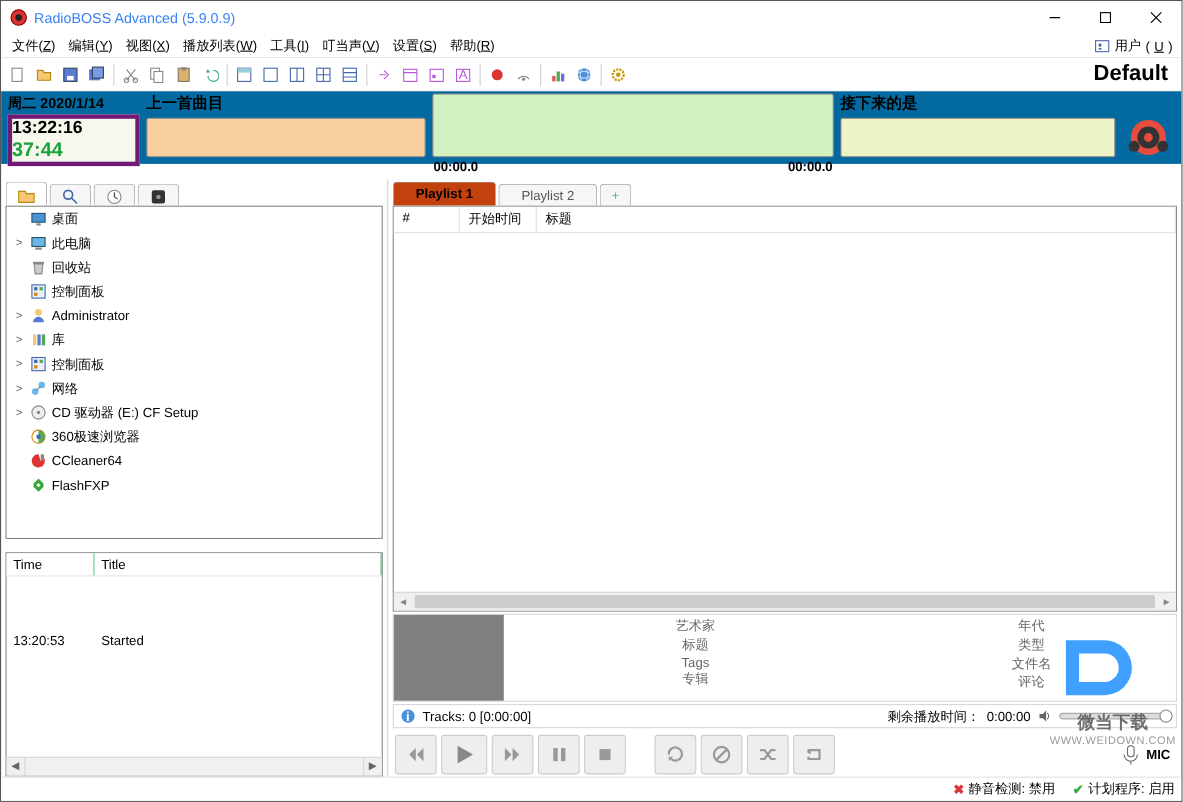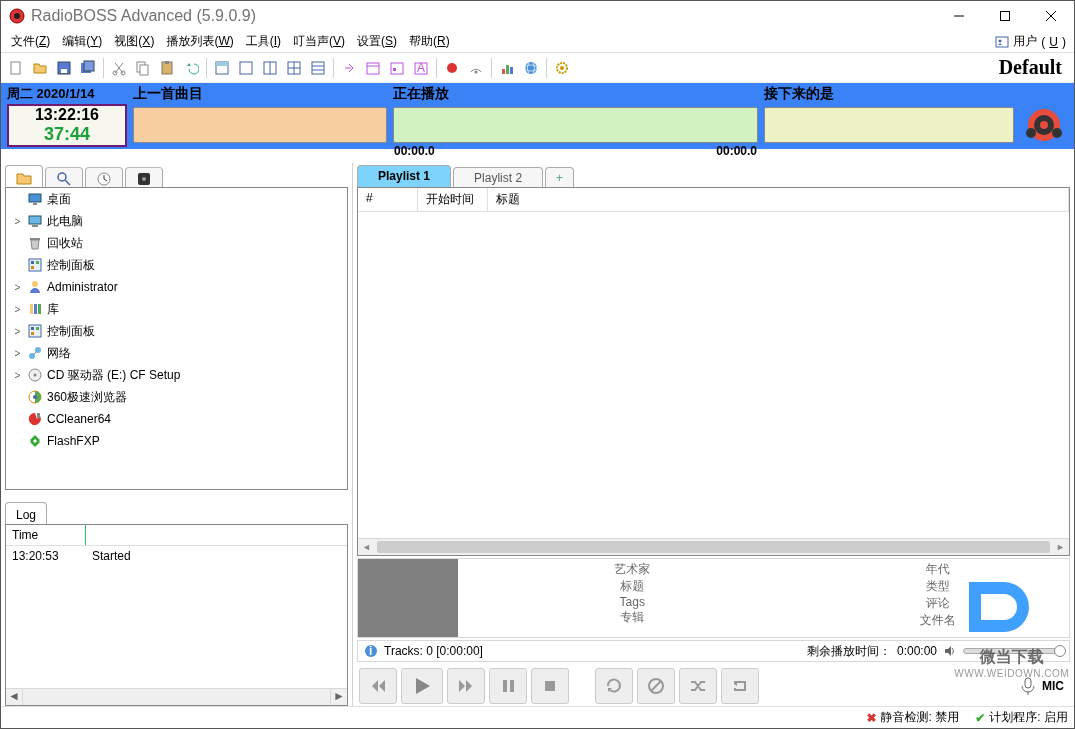--- a/index.html
+++ b/index.html
@@ -1,34 +1,34 @@
 <!DOCTYPE html>
 <html><head>
 <meta charset="utf-8">
 <style>
 * { box-sizing: border-box; margin: 0; padding: 0; font-family: "Microsoft YaHei", "Segoe UI", sans-serif; font-size: 12px; }
 body { background: #fff; width: 1075px; height: 729px; overflow: hidden; display: flex; flex-direction: column; border: 1px solid #555; }
 .titlebar { height: 30px; display: flex; align-items: center; padding: 0 0 0 8px; background: #fff; }
 .titlebar .app-icon { width: 16px; height: 16px; margin-right: 6px; }
-.titlebar .title { flex: 1; font-size: 16px; color: #737373; }
+.titlebar .title { flex: 1; font-size: 13px; color: #3b82f6; }
 .titlebar .winbtn { width: 46px; height: 30px; display: flex; align-items: center; justify-content: center; color: #000; }
 .menubar { height: 22px; display: flex; align-items: center; padding: 0 4px; background: #fff; border-bottom: 1px solid #e0e0e0; }
 .menubar .menu-item { padding: 2px 6px; color: #000; }
 .menubar .u { text-decoration: underline; }
 .menubar .spacer { flex: 1; }
 .menubar .userbtn { display: flex; align-items: center; gap: 4px; padding: 0 4px; }
 .toolbar { height: 30px; display: flex; align-items: center; padding: 2px 4px; gap: 2px; background: #fff; border-bottom: 1px solid #f0f0f0; }
 .toolbar .tbtn { width: 22px; height: 22px; display: flex; align-items: center; justify-content: center; border: 1px solid transparent; border-radius: 2px; }
 .toolbar .sep { width: 1px; height: 20px; background: #d0d0d0; margin: 0 2px; }
 .toolbar .spacer { flex: 1; }
-.toolbar .profile { font-size: 20px; font-weight: bold; color: #000; padding-right: 8px; font-family: Liberation Serif, serif; }
-.infobar { height: 66px; display: flex; padding: 2px 6px 6px 6px; gap: 6px; background: #3b82f6; }
+.toolbar .profile { font-size: 20px; font-weight: bold; color: #000; padding-right: 8px; }
+.infobar { height: 66px; display: flex; padding: 2px 6px 6px 6px; gap: 6px; background: #0369a1; }
 .clockbox { width: 120px; display: flex; flex-direction: column; }
 .clockbox .date { font-weight: bold; font-size: 13px; padding-bottom: 1px; }
-.clockbox .timebox { flex: 1; background: #f7f7ed; border: 2px solid #701a75; display: flex; flex-direction: column; align-items: center; justify-content: center; }
+.clockbox .timebox { flex: 1; background: #f7f7ed; border: 4px solid #701a75; display: flex; flex-direction: column; align-items: flex-start; justify-content: center; }
 .clockbox .time1 { font-weight: bold; font-size: 16px; color: #000; }
 .clockbox .time2 { font-weight: bold; font-size: 18px; color: #1aa13a; }
 .trackbox { display: flex; flex-direction: column; }
 .trackbox .lbl { font-weight: bold; font-size: 14px; padding-bottom: 4px; }
 .trackbox .box { flex: 1; border: 1px solid #888; border-radius: 2px; }
 .prev .box { background: #f7ce9f; width: 254px; }
 .now { flex: 1; }
 .now .box { background: #d2f3c1; position: relative; }
 .now .times { position: absolute; bottom: -16px; left: 0; right: 0; display: flex; justify-content: space-between; font-weight: bold; font-size: 12px; }
 .next .box { background: #eef3c7; width: 250px; }
@@ -43,30 +43,30 @@
 .tree { overflow-y: scroll; height: 100%; }
 .tree-item { display: flex; align-items: center; height: 22px; padding-left: 6px; gap: 4px; }
 .tree-item .exp { width: 11px; text-align: center; color: #666; font-size: 10px; }
 .tree-item .ticon { width: 16px; height: 16px; flex-shrink: 0; }
 .logpanel { margin-top: 12px; display: flex; flex-direction: column; height: 204px; }
 .logtab { display: flex; }
 .logtab .tab { font-size: 12px; }
 .logbox { flex: 1; border: 1px solid #888; background: #fff; display: flex; flex-direction: column; min-height:0; }
 .loghead { display: flex; border-bottom: 1px solid #e0e0e0; }
 .loghead div { padding: 3px 6px; border-right: 1px solid #22c55e; background: #fff; }
-.logbody { flex: 1; overflow: auto; position: relative; }
+.logbody { flex: 1; overflow: auto; position: relative; margin-top: 48px; }
 .logrow { display: flex; }
 .logrow div { padding: 3px 6px; }
 .logscroll { height: 17px; background: #f0f0f0; border-top: 1px solid #d8d8d8; display:flex; }
 .logscroll .sbtn{ width:17px; text-align:center; color:#666; border-right:1px solid #d8d8d8;}
 .logscroll .sbtn:last-child{border-left:1px solid #d8d8d8; border-right:none;}
 .logscroll .track{flex:1;}
 .rightpanel { flex: 1; display: flex; flex-direction: column; min-height: 0; padding: 0 4px 0 4px; }
 .pltabs { height: 24px; display: flex; align-items: flex-end; }
-.pltab { height: 22px; padding: 3px 20px; border: 1px solid #aaa; border-bottom: none; border-radius: 4px 4px 0 0; margin-right: 2px; background: #7dd3fc; font-weight: bold; }
+.pltab { height: 22px; padding: 3px 20px; border: 1px solid #aaa; border-bottom: none; border-radius: 4px 4px 0 0; margin-right: 2px; background: #c2410c; font-weight: bold; }
 .pltab.inactive { background: #f6f6f6; font-weight: normal; color: #555; height: 20px; }
 .pltab.add { padding: 3px 10px; color: #5a8; }
 .plgrid { flex: 1; border: 1px solid #888; background: #fff; display: flex; flex-direction: column; min-height: 0; }
 .plhead { display: flex; border-bottom: 1px solid #e0e0e0; background: #fff; }
 .plhead div { padding: 3px 8px; border-right: 1px solid #e0e0e0; }
 .plbody { flex: 1; }
 .plhscroll { height: 17px; background: #f0f0f0; display: flex; border-top:1px solid #d8d8d8;}
 .plhscroll .sbtn { width: 17px; display:flex; align-items:center; justify-content:center; color:#888; font-size:9px;}
 .plhscroll .thumb { flex:1; background:#cdcdcd; margin:2px; border-radius:2px;}
 .metabar { height: 80px; display: flex; border: 1px solid #d8d8d8; margin-top: 2px; }
@@ -287,21 +287,20 @@
     <div class="timebox">
       <div class="time1">13:22:16</div>
       <div class="time2">37:44</div>
     </div>
   </div>
   <div class="trackbox prev">
     <div class="lbl">上一首曲目</div>
     <div class="box"></div>
   </div>
   <div class="trackbox now">
-    <div class="lbl">正在播放</div>
     <div class="box">
       <div class="times">
         <span>00:00.0</span>
         <span>00:00.0</span>
       </div>
     </div>
   </div>
   <div class="trackbox next">
     <div class="lbl">接下来的是</div>
     <div class="box"></div>
@@ -480,26 +479,24 @@
                 <path d="M8 2l5 5-2 2-3-3-3 3-2-2z" fill="#3a3"></path>
                 <path d="M8 14l-5-5 2-2 3 3 3-3 2 2z" fill="#3a3"></path>
               </svg>
             </span>
             <span>FlashFXP</span>
           </div>
         </div>
     </div>
 
     <div class="logpanel">
-      <div class="logtab">
-          <div class="tab">Log</div>
-        </div>
       <div class="logbox">
         <div class="loghead">
           <div style="width:80px">Time</div>
+          <div style="flex:1">Title</div>
         </div>
         <div class="logbody" id="logbody">
             <div class="logrow">
               <div style="width:80px">13:20:53</div>
               <div>Started</div>
             </div>
           </div>
         <div class="logscroll">
             <div class="sbtn">◄</div>
             <div class="track"></div>
@@ -534,22 +531,22 @@
       <div class="cols">
         <div class="col">
           <div class="lbl">艺术家</div>
           <div class="lbl">标题</div>
           <div class="lbl">Tags</div>
           <div class="lbl">专辑</div>
         </div>
         <div class="col">
           <div class="lbl">年代</div>
           <div class="lbl">类型</div>
+          <div class="lbl">文件名</div>
           <div class="lbl">评论</div>
-          <div class="lbl">文件名</div>
         </div>
       </div>
     </div>
 
     <div class="statusbar">
       <span>
           <svg width="14" height="14">
             <circle cx="7" cy="7" r="6" fill="#4a90d9"></circle>
             <text x="5" y="11" fill="#fff" font-size="10" font-weight="bold">i</text>
           </svg>

